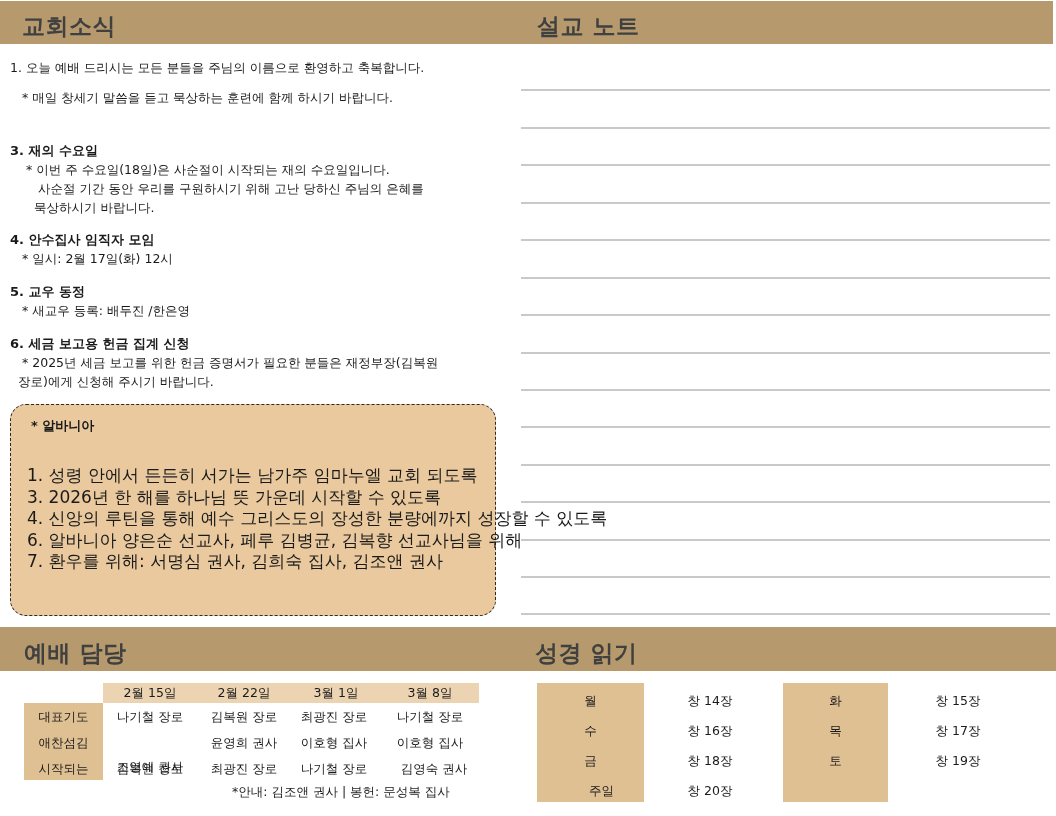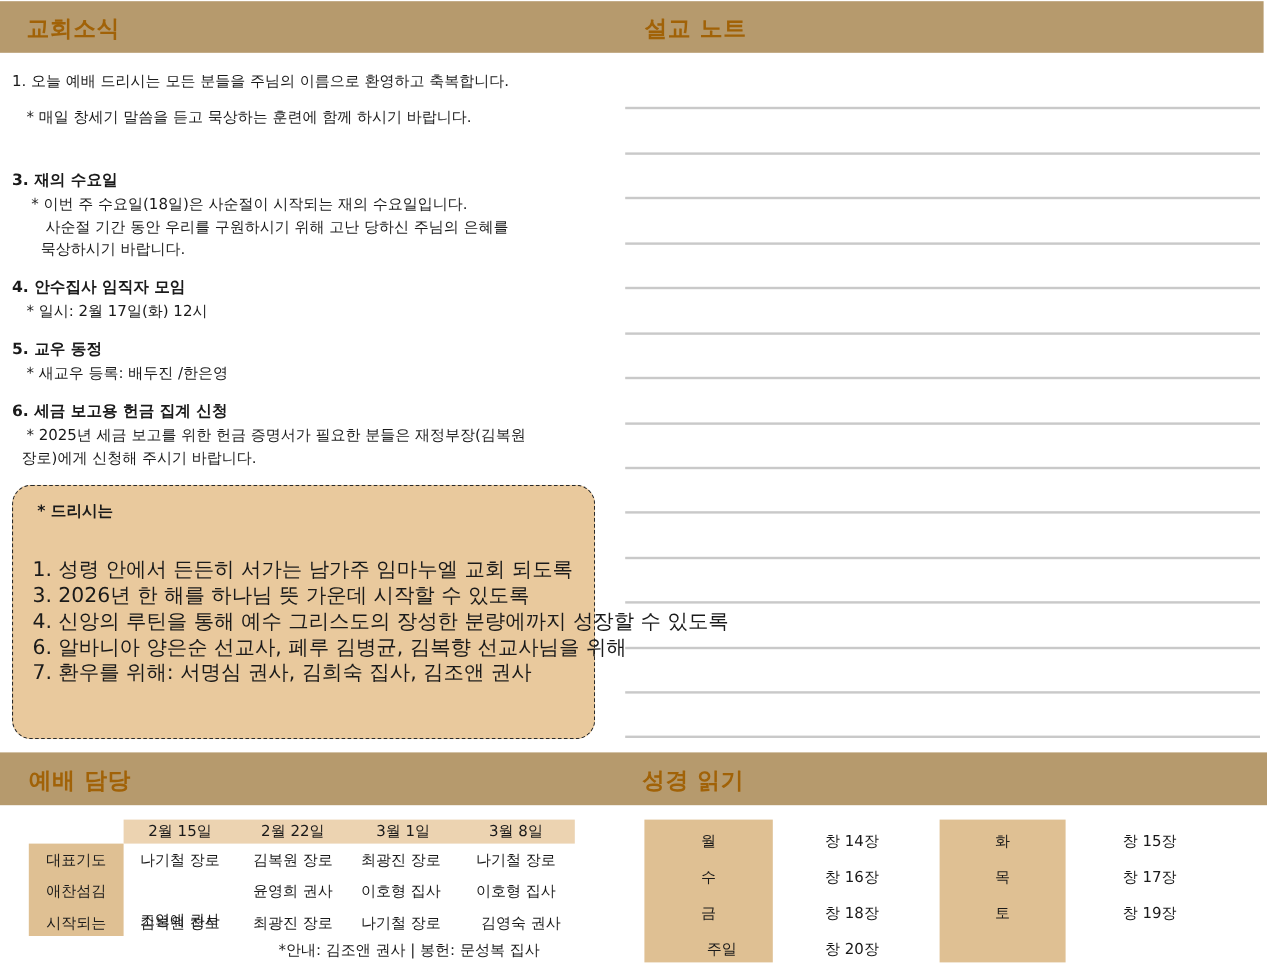--- a/index.html
+++ b/index.html
@@ -1,20 +1,20 @@
 <!DOCTYPE html>
 <html><head>
 <meta charset="utf-8">
 <style>
   * { box-sizing: border-box; margin: 0; padding: 0; }
   html, body { width: 1056px; height: 816px; background: #ffffff; overflow: hidden; }
   body { position: relative; font-family: "DejaVu Sans", "Liberation Sans", sans-serif; color: #1a1a1a; }
 
   .hdr-bar { position: absolute; background: #b69a6d; }
-  .hdr-title { position: absolute; color: #a16207; font-weight: bold; font-size: 19px; letter-spacing: 0.5px; }
+  .hdr-title { position: absolute; color: #404040; font-weight: bold; font-size: 23px; letter-spacing: 0.5px; }
 
   
   .ann { position: absolute; left: 10px; font-size: 12.5px; line-height: 19px; white-space: nowrap; }
   .ann-title { font-weight: bold; font-size: 13px; }
   .ann-body { padding-left: 12px; }
   .ann-body2 { padding-left: 28px; }
   .ann-body3 { padding-left: 24px; }
 
   
   .prayer-box {
@@ -69,21 +69,21 @@
   </div>
 
   <div class="ann" style="top:334px;">
     <div class="ann-title">6. 세금 보고용 헌금 집계 신청</div>
     <div class="ann-body">* 2025년  세금 보고를 위한  헌금 증명서가 필요한 분들은 재정부장(김복원</div>
     <div style="padding-left:8px;">장로)에게 신청해 주시기 바랍니다.</div>
   </div>
 </section>
 
 <div class="prayer-box">
-  <div class="prayer-title">* 드리시는</div>
+  <div class="prayer-title">* 알바니아</div>
   <ul class="prayer-list">
     <li>1. 성령 안에서 든든히 서가는 남가주 임마누엘 교회 되도록</li>
     <li>3. 2026년 한 해를 하나님 뜻 가운데 시작할 수 있도록</li>
     <li>4. 신앙의 루틴을 통해 예수 그리스도의 장성한 분량에까지 성장할 수 있도록</li>
     <li>6. 알바니아 양은순 선교사, 페루 김병균, 김복향 선교사님을 위해</li>
     <li>7. 환우를 위해: 서명심 권사, 김희숙 집사, 김조앤 권사</li>
   </ul>
 </div>
 
 <div>

